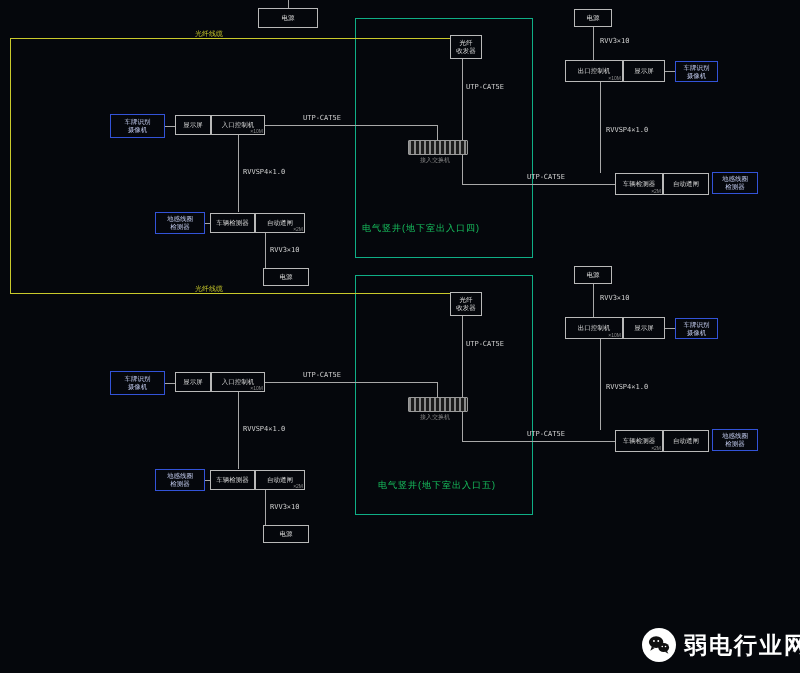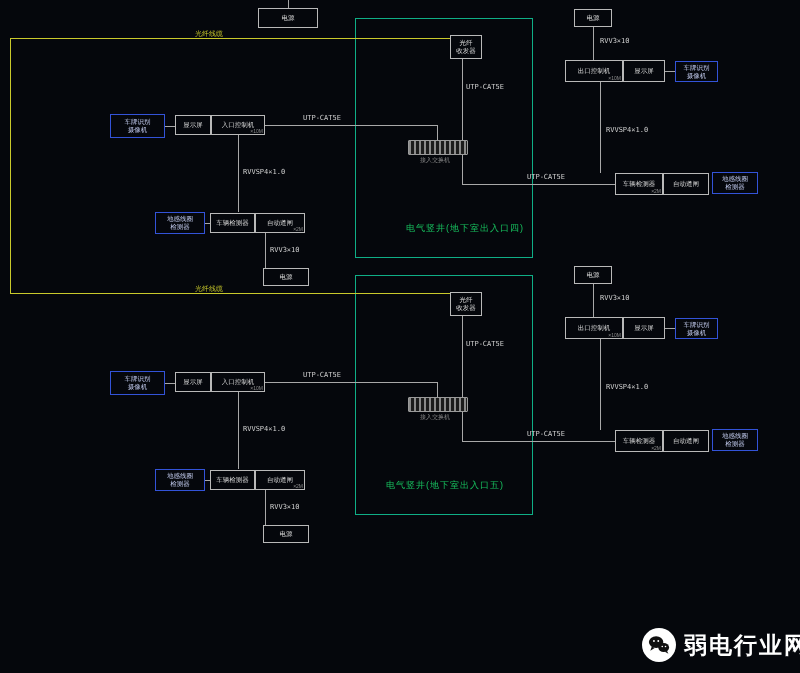--- a/index.html
+++ b/index.html
@@ -49,24 +49,24 @@
         <path d="M29 26 L31 30 L26 27.5 Z" fill="#101010"></path>
         <circle cx="11" cy="12.5" r="1.3" fill="#ffffff"></circle>
         <circle cx="17" cy="12.5" r="1.3" fill="#ffffff"></circle>
         <circle cx="22.5" cy="20" r="1.1" fill="#ffffff"></circle>
         <circle cx="27" cy="20" r="1.1" fill="#ffffff"></circle>
       </svg>
     </span>
     <span class="wm-text">弱电行业网</span>
   </div>
 <div class="zone" style="left: 355px; top: 18px; width: 176px; height: 238px;">
-      <div class="zone-label" style="left: 6px; top: 203px; margin-left: 44px;">电气竖井(地下室出入口四)</div>
+      <div class="zone-label" style="left: 6px; top: 203px;">电气竖井(地下室出入口四)</div>
     </div>
     <div class="zone" style="left: 355px; top: 275px; width: 176px; height: 238px;">
-      <div class="zone-label" style="left: 18px; top: 203px; padding-left: 12px;">电气竖井(地下室出入口五)</div>
+      <div class="zone-label" style="left: 10px; top: 203px; padding-left: 12px;">电气竖井(地下室出入口五)</div>
     </div>
     <div class="wire" style="left: 10px; top: 38px; width: 440px; height: 1px; background: rgb(201, 201, 43);"></div>
     <div class="wire" style="left: 10px; top: 38px; width: 1px; height: 255px; background: rgb(201, 201, 43);"></div>
     <div class="wire" style="left: 10px; top: 293px; width: 440px; height: 1px; background: rgb(201, 201, 43);"></div>
     <div class="wire" style="left: 288px; top: 0px; width: 1px; height: 8px;"></div>
     <div class="wire" style="left: 165px; top: 126px; width: 10px; height: 1px;"></div>
     <div class="wire" style="left: 265px; top: 125px; width: 172px; height: 1px;"></div>
     <div class="wire" style="left: 437px; top: 125px; width: 1px; height: 16px;"></div>
     <div class="wire" style="left: 238px; top: 135px; width: 1px; height: 77px;"></div>
     <div class="wire" style="left: 205px; top: 223px; width: 5px; height: 1px;"></div>

